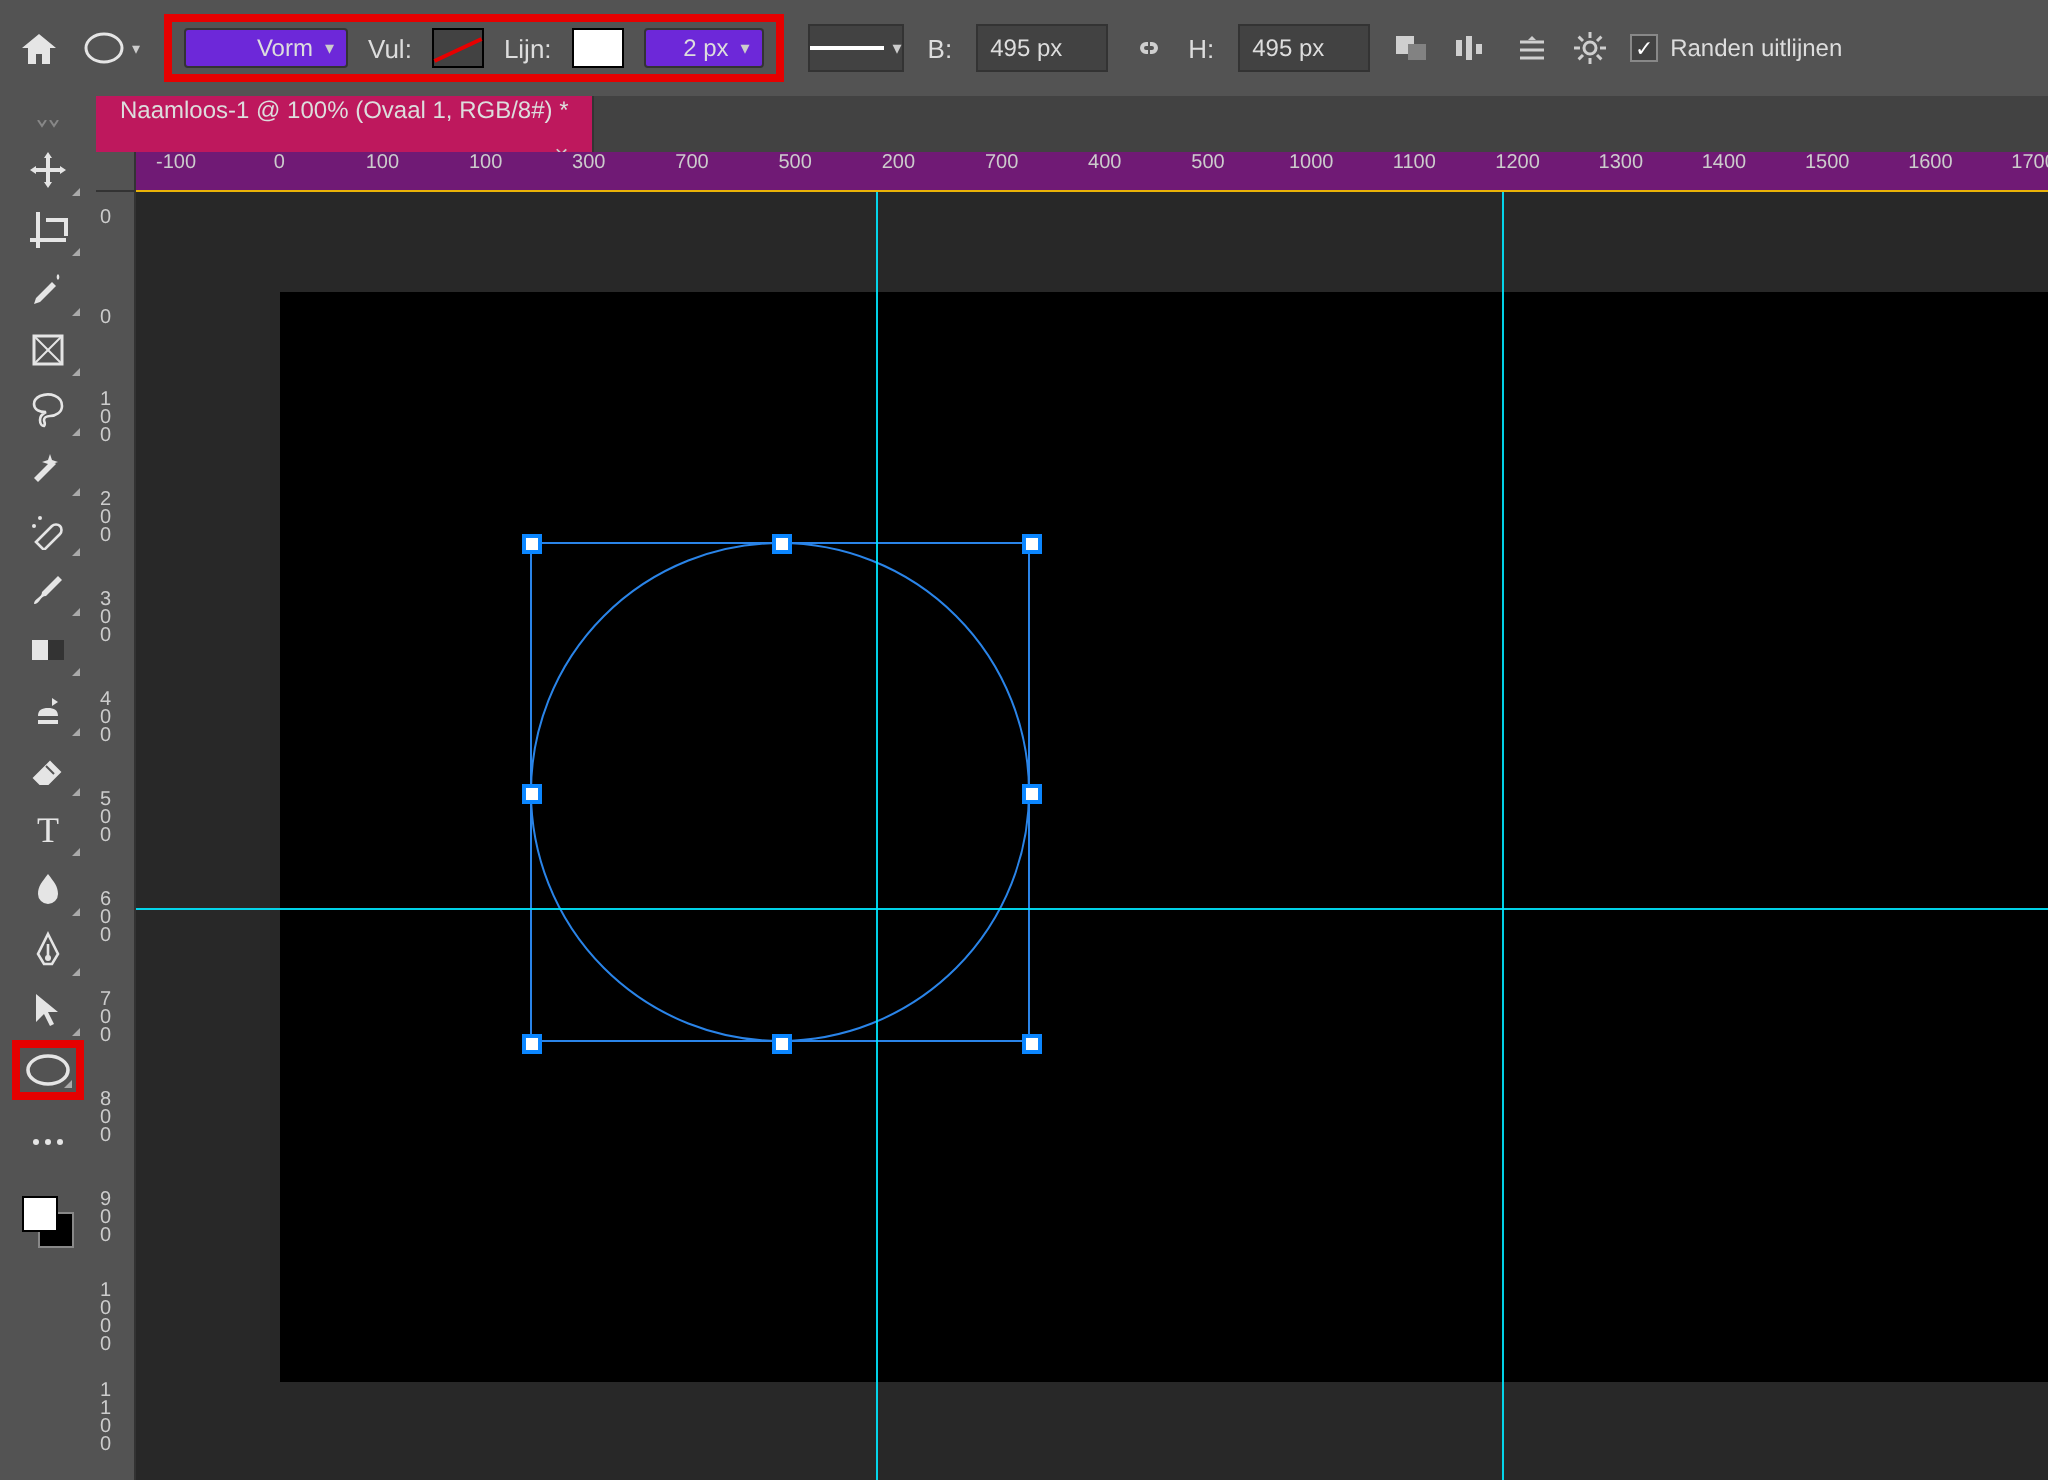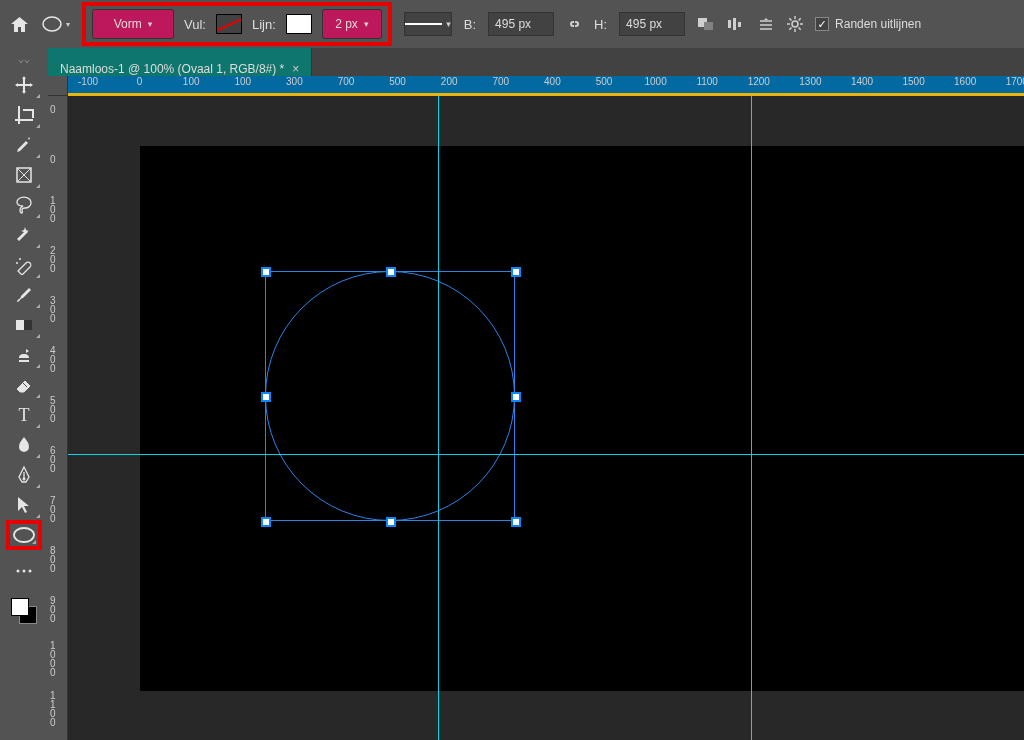--- a/index.html
+++ b/index.html
@@ -26,25 +26,25 @@
     display: flex;
     align-items: center;
     padding: 0 12px 0 10px;
     gap: 12px;
   }
   .options-bar .home-icon { cursor: pointer; }
   .opt-ellipse-icon { display:flex; align-items:center; gap:3px; }
   .select-field {
     display: flex;
     align-items: center;
-    justify-content: center;
-    background: #be185d;
+    justify-content: flex-end;
+    background: #6d28d9;
     border: 1px solid #333;
     border-radius: 2px;
-    height: 30px;
+    height: 20px;
     padding: 0 6px;
     color: #ddd;
     cursor: pointer;
     gap: 6px;
   }
   .select-field.vorm { width: 82px; }
   .select-field.stroke-w { width: 60px; }
   .select-field .caret { font-size: 9px; color:#ccc; }
   .swatch {
     width: 26px;
@@ -179,37 +179,38 @@
     right: 0;
     height: 28px;
     background: #424242;
     display: flex;
     align-items: stretch;
   }
   .doc-tab {
     display: flex;
     align-items: flex-end;
     gap: 8px;
-    background: #0f766e;
+    background: #be185d;
     padding: 0 12px;
     color: #ddd;
     border-right: 1px solid #333;
     cursor: pointer;
+    flex-direction: column;
   }
   .doc-tab .close { font-size: 12px; color:#ccc; cursor:pointer; }
 
   
   .ruler-h {
     position: absolute;
     top: 76px;
     left: 68px;
     right: 0;
     height: 20px;
-    background: #0369a1;
-    border-bottom: 3px solid #eab308;
+    background: #701a75;
+    border-bottom: 1px solid #eab308;
     overflow: hidden;
   }
   .ruler-h .tick {
     position: absolute;
     top: 0;
     color: #ccc;
     font-size: 10px;
     transform: translateX(-50%);
   }
   .ruler-v {

